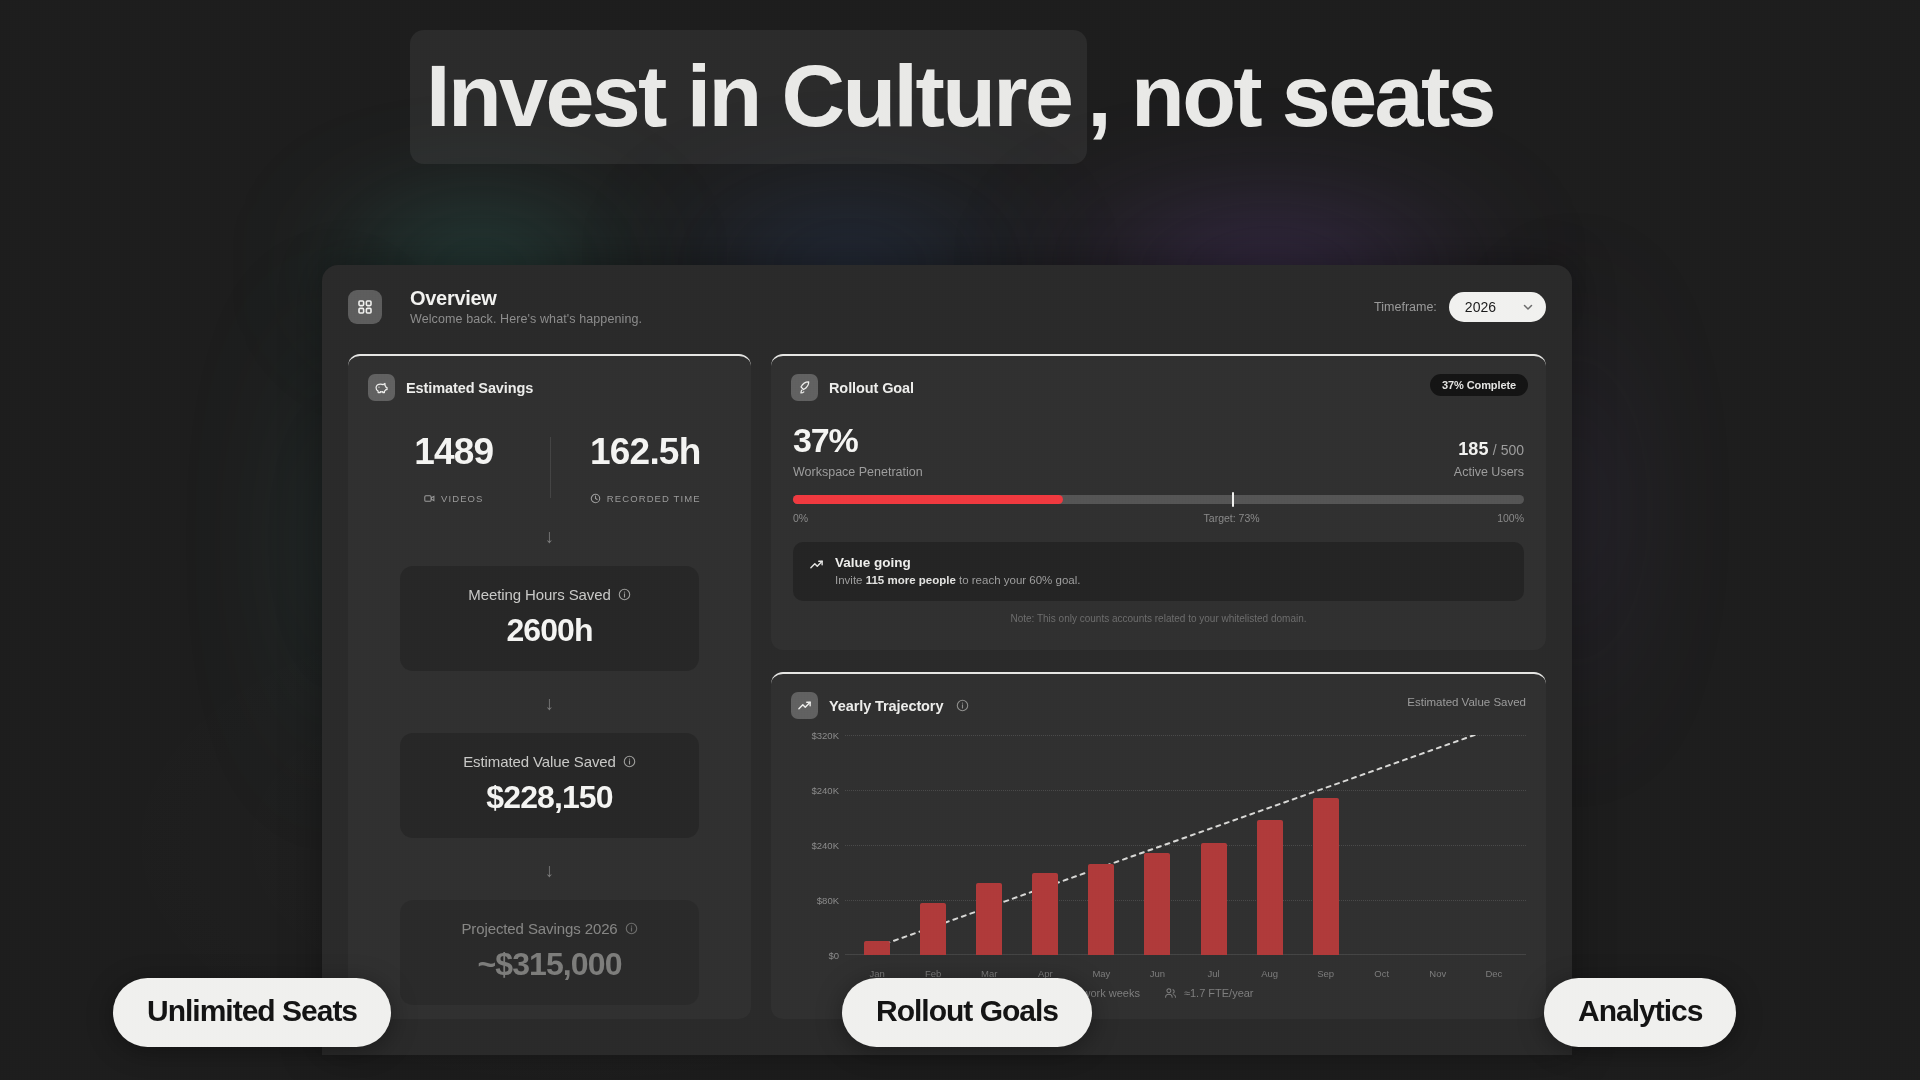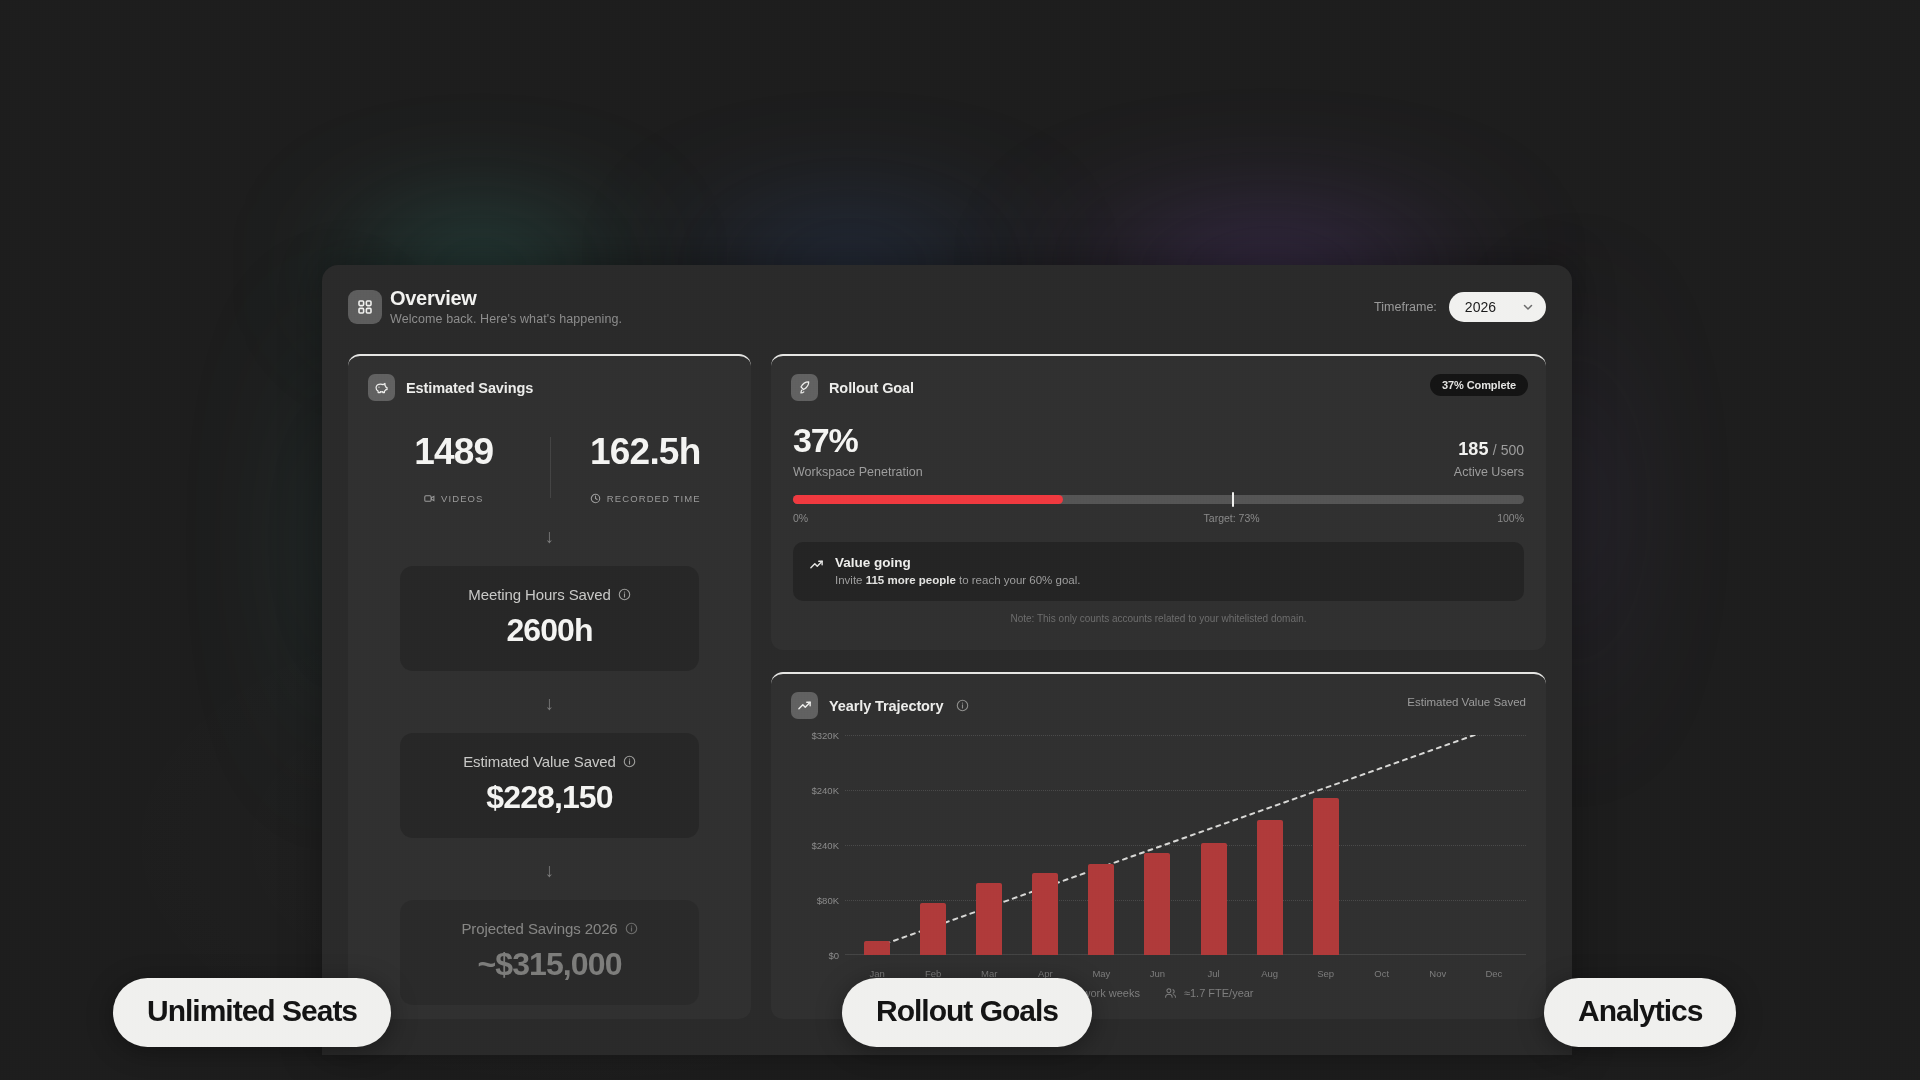--- a/index.html
+++ b/index.html
@@ -97,21 +97,21 @@
   .db-header {
     display: flex; align-items: center;
     padding: 22px 26px 16px 26px;
   }
   .hdr-icon {
     width: 34px; height: 34px; border-radius: 9px;
     background: #5d5d5d;
     display: flex; align-items: center; justify-content: center;
     flex: 0 0 auto;
   }
-  .hdr-text { margin-left: 8px; }
+  .hdr-text { margin-left: 28px; }
   .hdr-title {
     font-size: 20px; font-weight: 700; color: #f2f2f0;
     letter-spacing: -.3px; line-height: 1.15;
   }
   .hdr-sub {
     font-size: 12.5px; color: #8d8d8d; margin-top: 2px; letter-spacing: .1px;
   }
   .hdr-right {
     margin-left: auto; display: flex; align-items: center; gap: 12px;
   }
@@ -313,20 +313,23 @@
 <body>
 
 <div id="stage">
 
   <div class="glow glow-teal"></div>
   <div class="glow glow-blue"></div>
   <div class="glow glow-purple"></div>
   <div class="glow glow-left-edge"></div>
   <div class="glow glow-right-edge"></div>
 
+  <div class="headline-wrap">
+    <div class="headline"><span class="hl-highlight">Invest in Culture</span><span class="hl-rest">, not seats</span></div>
+  </div>
 
   <div id="dashboard">
 
     <div class="db-header">
       <div class="hdr-icon">
         <svg width="16" height="16" viewBox="0 0 16 16" fill="none" stroke="#f0f0ee" stroke-width="1.6">
           <rect x="2" y="2" width="4.6" height="4.6" rx="1"></rect>
           <rect x="9.4" y="2" width="4.6" height="4.6" rx="1"></rect>
           <rect x="2" y="9.4" width="4.6" height="4.6" rx="1"></rect>
           <rect x="9.4" y="9.4" width="4.6" height="4.6" rx="1"></rect>

